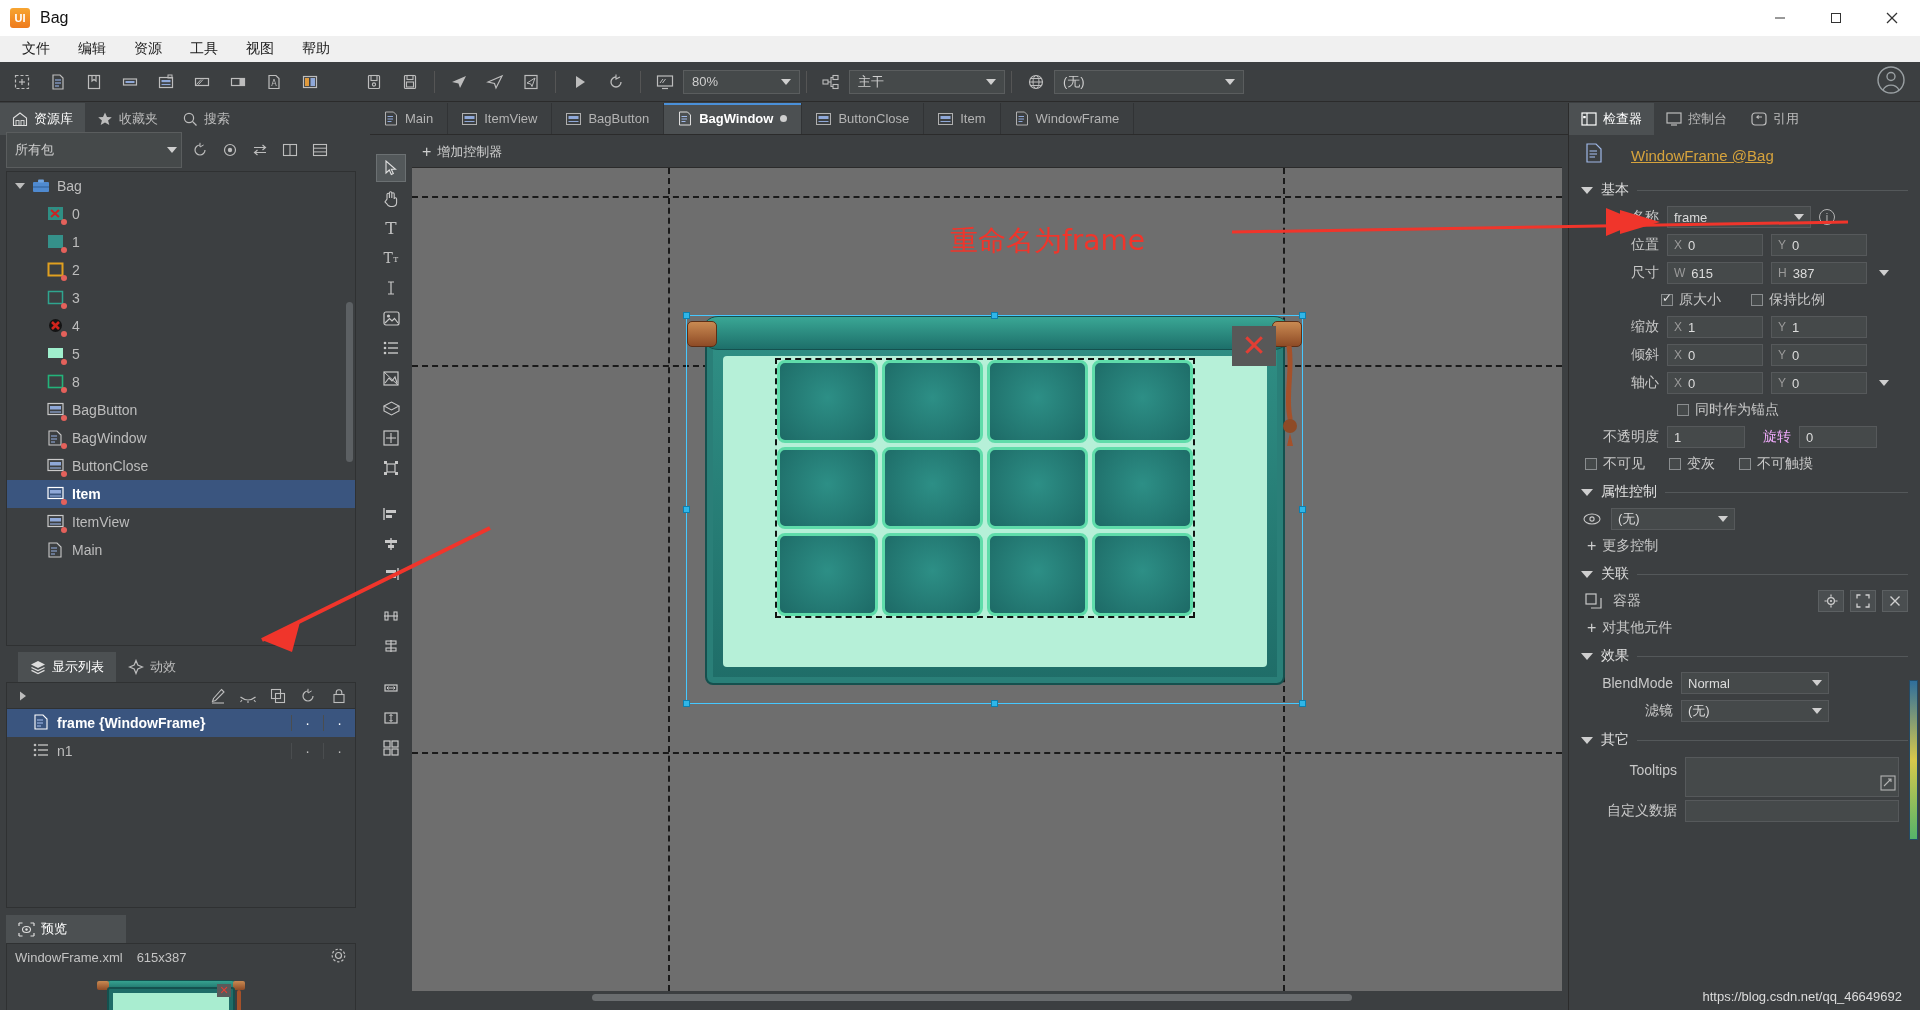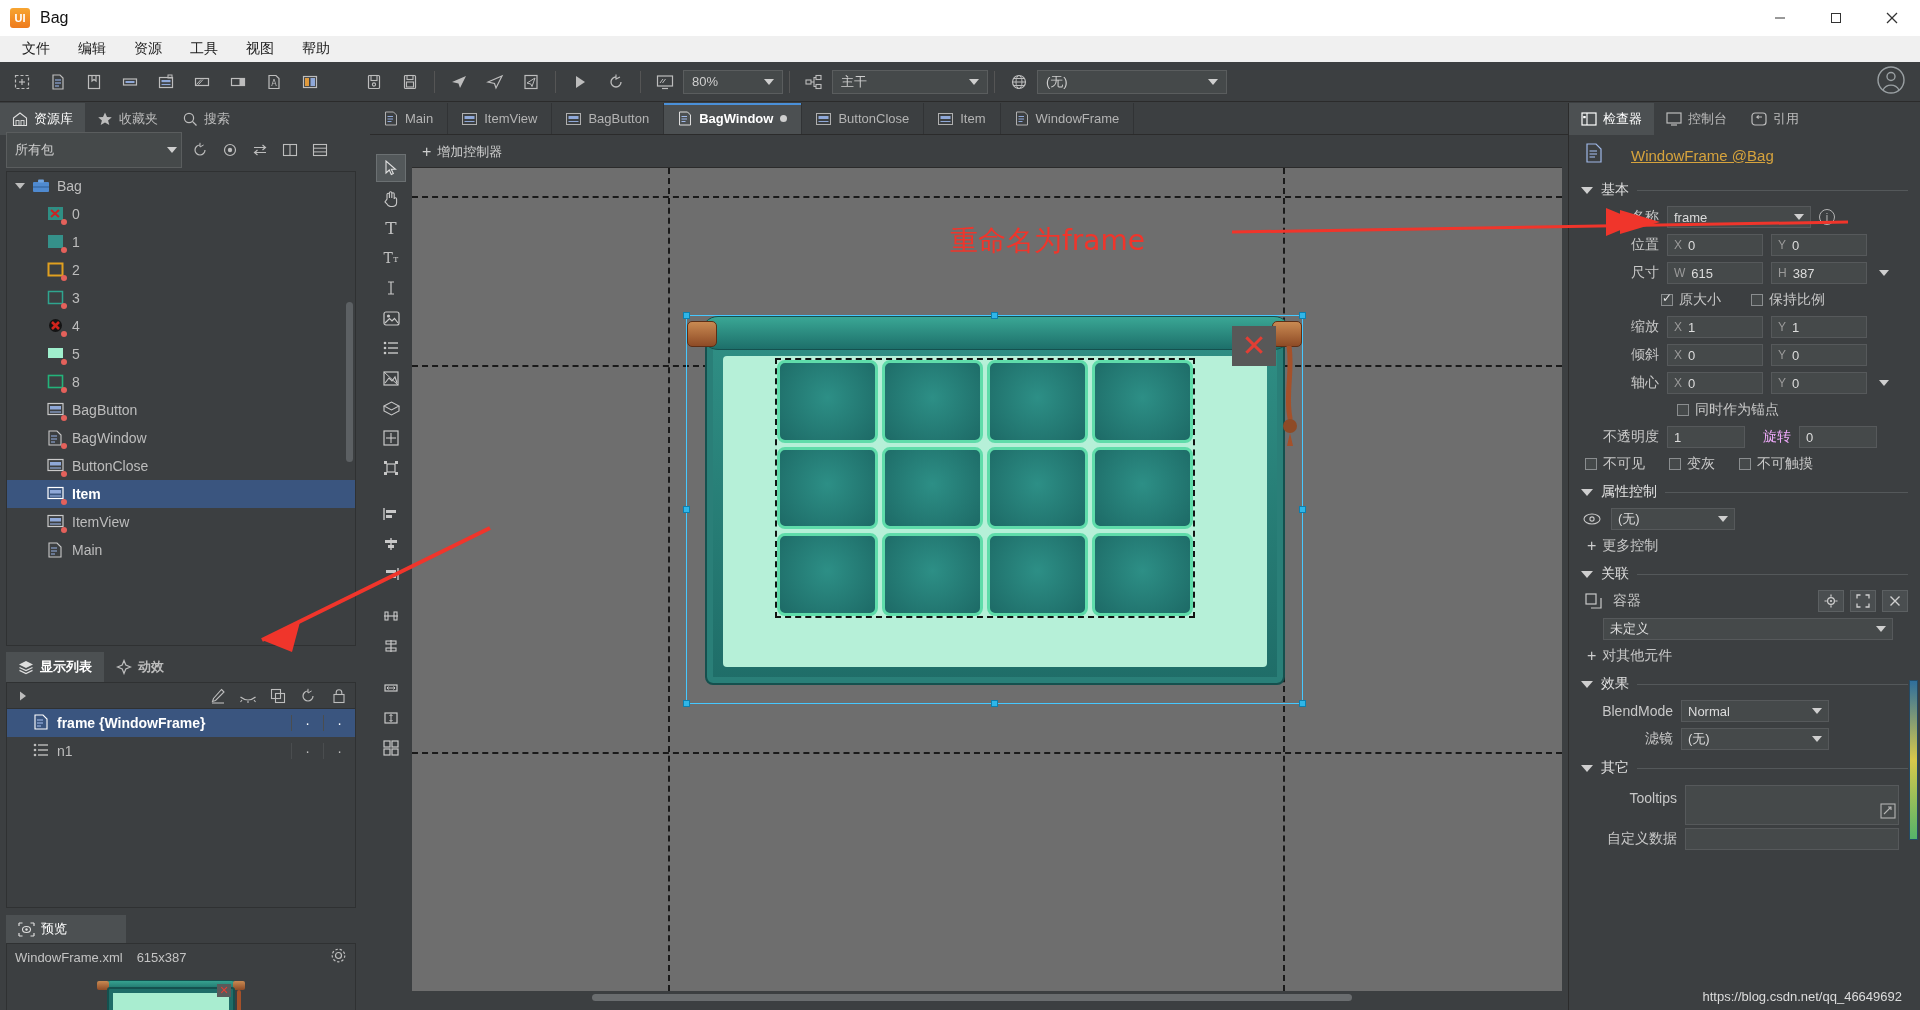--- a/index.html
+++ b/index.html
@@ -105,21 +105,21 @@
   .trow {
     display: flex; align-items: center; height: 28px; padding-left: 8px;
     font-size: 14px; color: #bdbdbd; gap: 7px; position: relative;
   }
   .trow.sel { background: #3a557f; color: #ffffff; }
   .twist { width: 0; height: 0; border-left: 6px solid #bdbdbd; border-top: 5px solid transparent; border-bottom: 5px solid transparent; }
   .twist.open { border-left: 5px solid transparent; border-right: 5px solid transparent; border-top: 6px solid #bdbdbd; border-bottom: 0; }
   .ico { width: 18px; height: 16px; flex: 0 0 18px; position: relative; }
   .ico .dotred { position: absolute; right: -2px; bottom: -3px; width: 6px; height: 6px; border-radius: 50%; background: #e4615b; }
 
-  .dl-tabs { position: absolute; left: 6px; top: 549px; width: 350px; height: 30px; display: flex; font-weight: bold; }
+  .dl-tabs { position: absolute; left: 18px; top: 549px; width: 350px; height: 30px; display: flex; }
   .dl-toolbar {
     position: absolute; left: 6px; top: 579px; width: 350px; height: 27px;
     background: #3c3f41; border: 1px solid #2f3132; display: flex; align-items: center;
   }
   .dl-list {
     position: absolute; left: 6px; top: 606px; width: 350px; height: 199px;
     background: #3c3f41; border: 1px solid #2f3132; border-top: none;
   }
   .dl-row { display: flex; align-items: center; height: 28px; font-size: 14px; color: #bdbdbd; }
   .dl-row.sel { background: #3a557f; color: #fff; }
@@ -400,21 +400,21 @@
         </svg>
     </div>
     <div class="tb-sep"></div>
     <div class="tb-btn">
       <svg width="20" height="18" viewBox="0 0 20 18">
           <rect x="2.5" y="3" width="15" height="10" fill="none" stroke="#bdbdbd" stroke-width="1.2"></rect>
           <line x1="7" y1="15.5" x2="13" y2="15.5" stroke="#bdbdbd" stroke-width="1.2"></line>
           <path d="M5 10 L8 6 M7.5 10 L10.5 6" stroke="#bdbdbd" stroke-width="1"></path>
         </svg>
     </div>
-    <div class="tb-combo" style="width:100px">
+    <div class="tb-combo" style="width:117px">
       <span class="cv">80%</span>
       <span class="caret"></span>
     </div>
     <div class="tb-sep"></div>
     <div class="tb-btn">
       <svg width="20" height="18" viewBox="0 0 20 18">
           <rect x="2" y="7" width="5" height="4" fill="none" stroke="#bdbdbd" stroke-width="1.1"></rect>
           <rect x="12" y="2.5" width="5" height="4" fill="none" stroke="#bdbdbd" stroke-width="1.1"></rect>
           <rect x="12" y="11.5" width="5" height="4" fill="none" stroke="#bdbdbd" stroke-width="1.1"></rect>
           <path d="M7 9 H10 V4.5 H12 M10 9 V13.5 H12" fill="none" stroke="#bdbdbd" stroke-width="1.1"></path>
@@ -1231,26 +1231,20 @@
                 <path d="M1 4.5 V1 H4.5 M9.5 1 H13 V4.5 M13 9.5 V13 H9.5 M4.5 13 H1 V9.5" fill="none" stroke="#d0d0d0" stroke-width="1.3"></path>
               </svg>
           </span>
           <span class="sq-btn">
             <svg width="12" height="12" viewBox="0 0 12 12">
                 <path d="M1.5 1.5 L10.5 10.5 M10.5 1.5 L1.5 10.5" stroke="#d0d0d0" stroke-width="1.4"></path>
               </svg>
           </span>
         </span>
       </div>
-      <div class="frow">
-        <div class="fld dd" style="margin-left:22px;width:290px">
-          <span class="vv">未定义</span>
-          <span class="caret"></span>
-        </div>
-      </div>
       <div class="plusrow">
         <span class="plus">+</span>
         <span>对其他元件</span>
       </div>
 
       <div class="sect">
         <span class="tri"></span>
         <span class="st">效果</span>
         <span class="rule"></span>
       </div>

